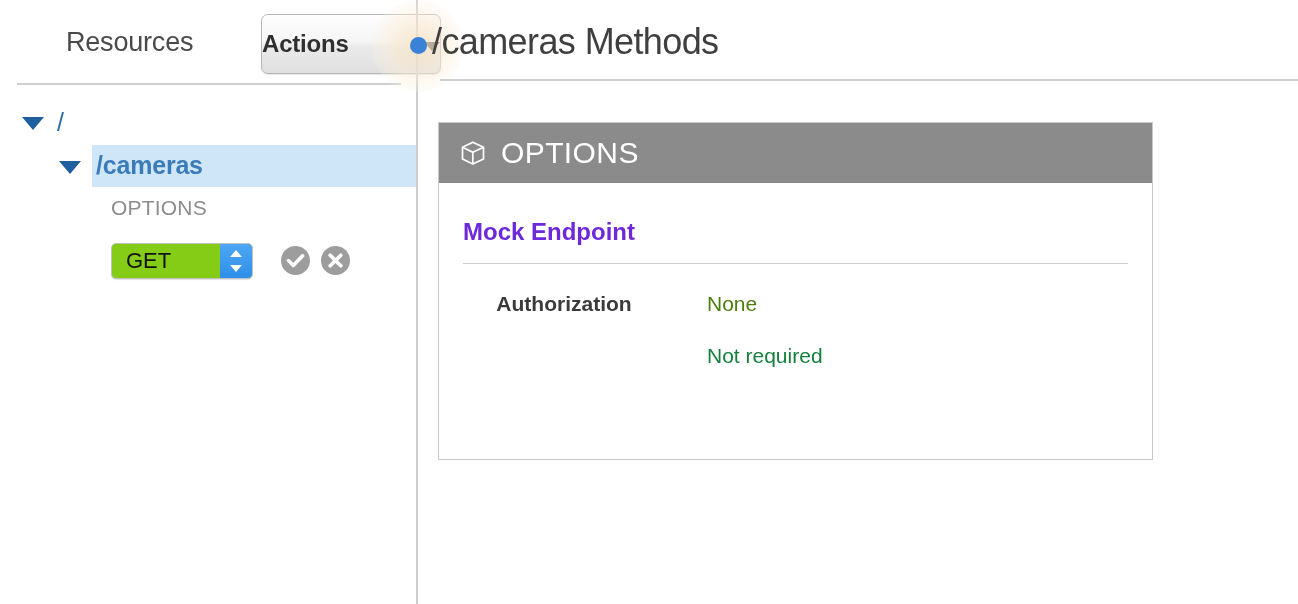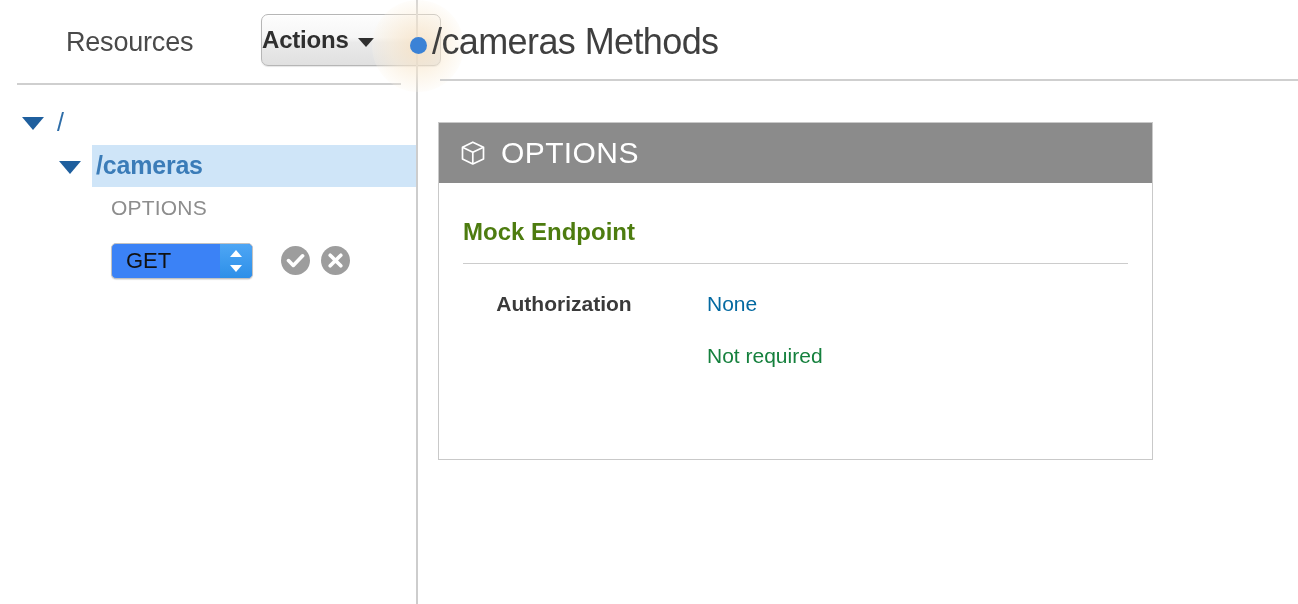--- a/index.html
+++ b/index.html
@@ -37,30 +37,30 @@
     font-size: 27px;
     color: #4a4a4a;
     letter-spacing: -0.2px;
     white-space: nowrap;
   }
   #actions-button {
     position: absolute;
     left: 213px;
     top: 14px;
     width: 180px;
-    height: 52px;
+    height: 60px;
     border: 1px solid #b6b6b6;
     border-radius: 7px;
     background: linear-gradient(to bottom, #fdfdfd 0%, #f6f6f6 45%, #eaeaea 55%, #e0e0e0 100%);
     box-shadow: 0 1px 1px rgba(0,0,0,0.10), inset 0 1px 0 #ffffff;
     box-sizing: border-box;
     cursor: pointer;
     display: flex;
     align-items: center;
-    justify-content: flex-start;
+    justify-content: space-between;
   }
   #actions-label {
     font-size: 24px;
     font-weight: bold;
     color: #2f2f2f;
     letter-spacing: -0.2px;
   }
   #actions-caret {
     display: inline-block;
     margin-left: 9px;
@@ -151,21 +151,21 @@
     height: 42px;
   }
   #method-select {
     position: absolute;
     left: 111px;
     top: 0;
     width: 142px;
     height: 36px;
     border: 1px solid #c2c2c2;
     border-radius: 5px;
-    background: #3b82f6;
+    background: #84cc16;
     box-shadow: 0 1px 1px rgba(0,0,0,0.12);
     box-sizing: border-box;
     cursor: pointer;
     overflow: hidden;
   }
   #method-select-value {
     position: absolute;
     left: 14px;
     top: 4px;
     font-size: 22px;
@@ -289,21 +289,21 @@
     font-size: 30px;
     color: #ffffff;
     letter-spacing: 0.4px;
   }
   #mock-endpoint-title {
     position: absolute;
     left: 24px;
     top: 95px;
     font-size: 24px;
     font-weight: bold;
-    color: #4d7c0f;
+    color: #6d28d9;
   }
   #mock-endpoint-rule {
     position: absolute;
     left: 24px;
     top: 140px;
     width: 665px;
     height: 1px;
     background: #cccccc;
   }
   .detail-row {
@@ -322,21 +322,21 @@
     font-size: 21px;
     font-weight: bold;
     color: #3a3a3a;
   }
   .detail-value {
     position: absolute;
     left: 268px;
     font-size: 21px;
     color: #15803d;
   }
-  .detail-value.accent { color: #0369a1; }
+  .detail-value.accent { color: #4d7c0f; }
 </style>
 </head>
 <body>
 
 <div id="left-column">
 
   <div id="resources-header">
     <div id="resources-title">Resources</div>
 
     <div id="actions-button">

